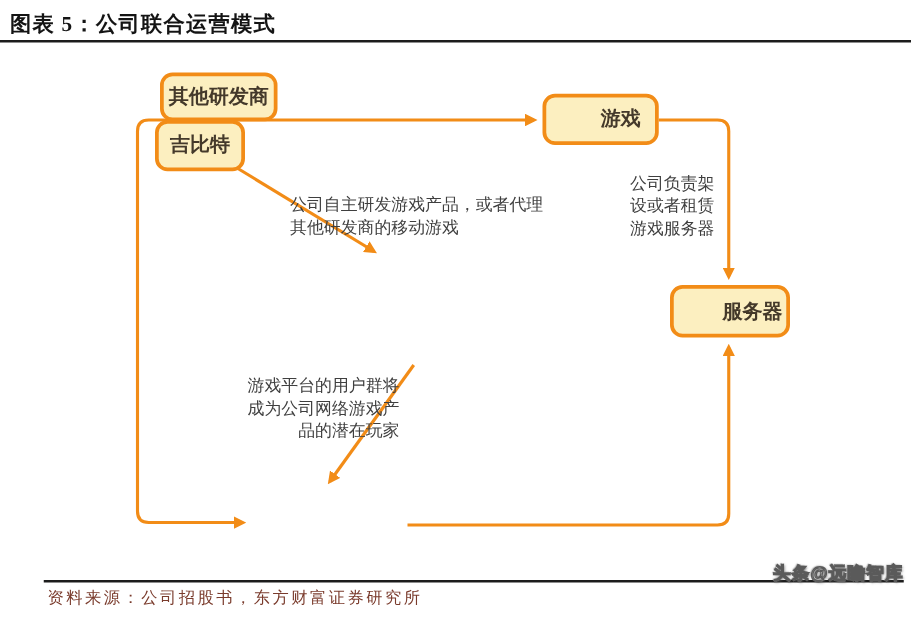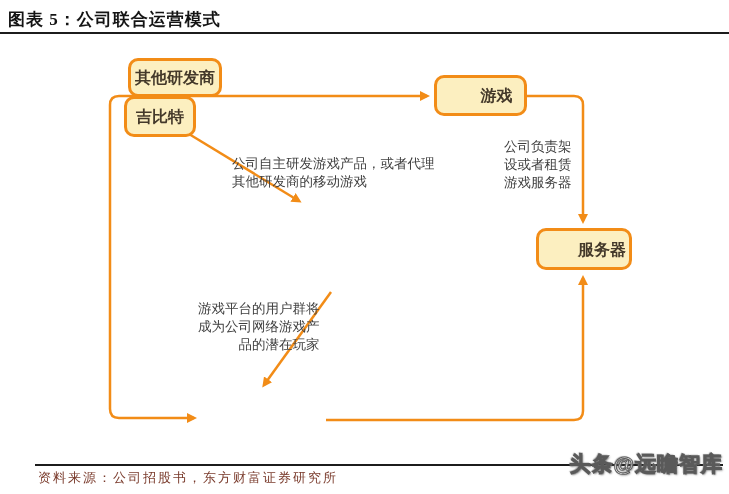--- a/index.html
+++ b/index.html
@@ -48,21 +48,21 @@
     position:absolute;left:35px;top:464px;width:688px;height:1.5px;
     background:var(--rule);z-index:1;
   }
   .source{
     position:absolute;left:38px;top:469px;
     font-family:"Liberation Serif",serif;
     font-size:13px;letter-spacing:2px;color:var(--source-text);
   }
   .watermark{
     position:absolute;right:6px;top:450px;z-index:4;
-    font-size:21px;font-weight:bold;letter-spacing:1px;
+    font-size:14px;font-weight:bold;letter-spacing:1px;
     color:var(--watermark-fill);
     -webkit-text-stroke:1px var(--watermark-stroke);
     text-shadow:1px 1px 2px rgba(90,90,90,.85),-1px -1px 1px rgba(130,130,130,.6);
   }
 </style>
 </head>
 <body>
 
 <div class="page-title">图表 5：公司联合运营模式</div>
 <div class="title-rule"></div>

